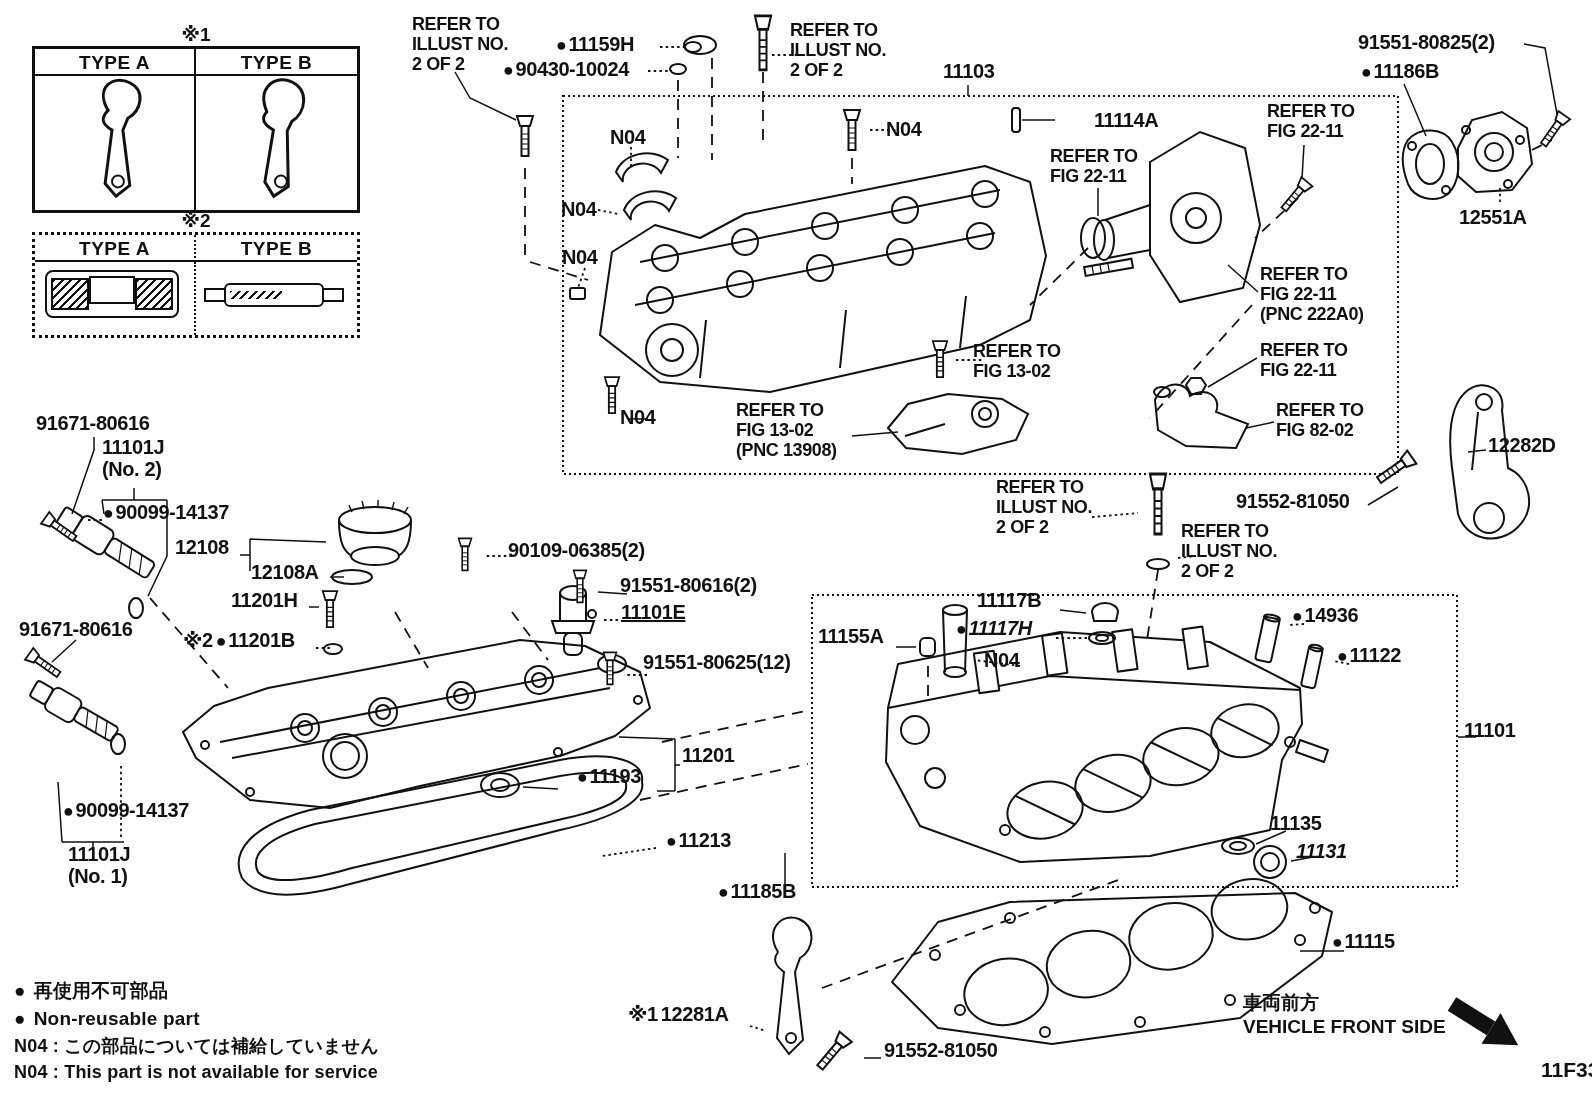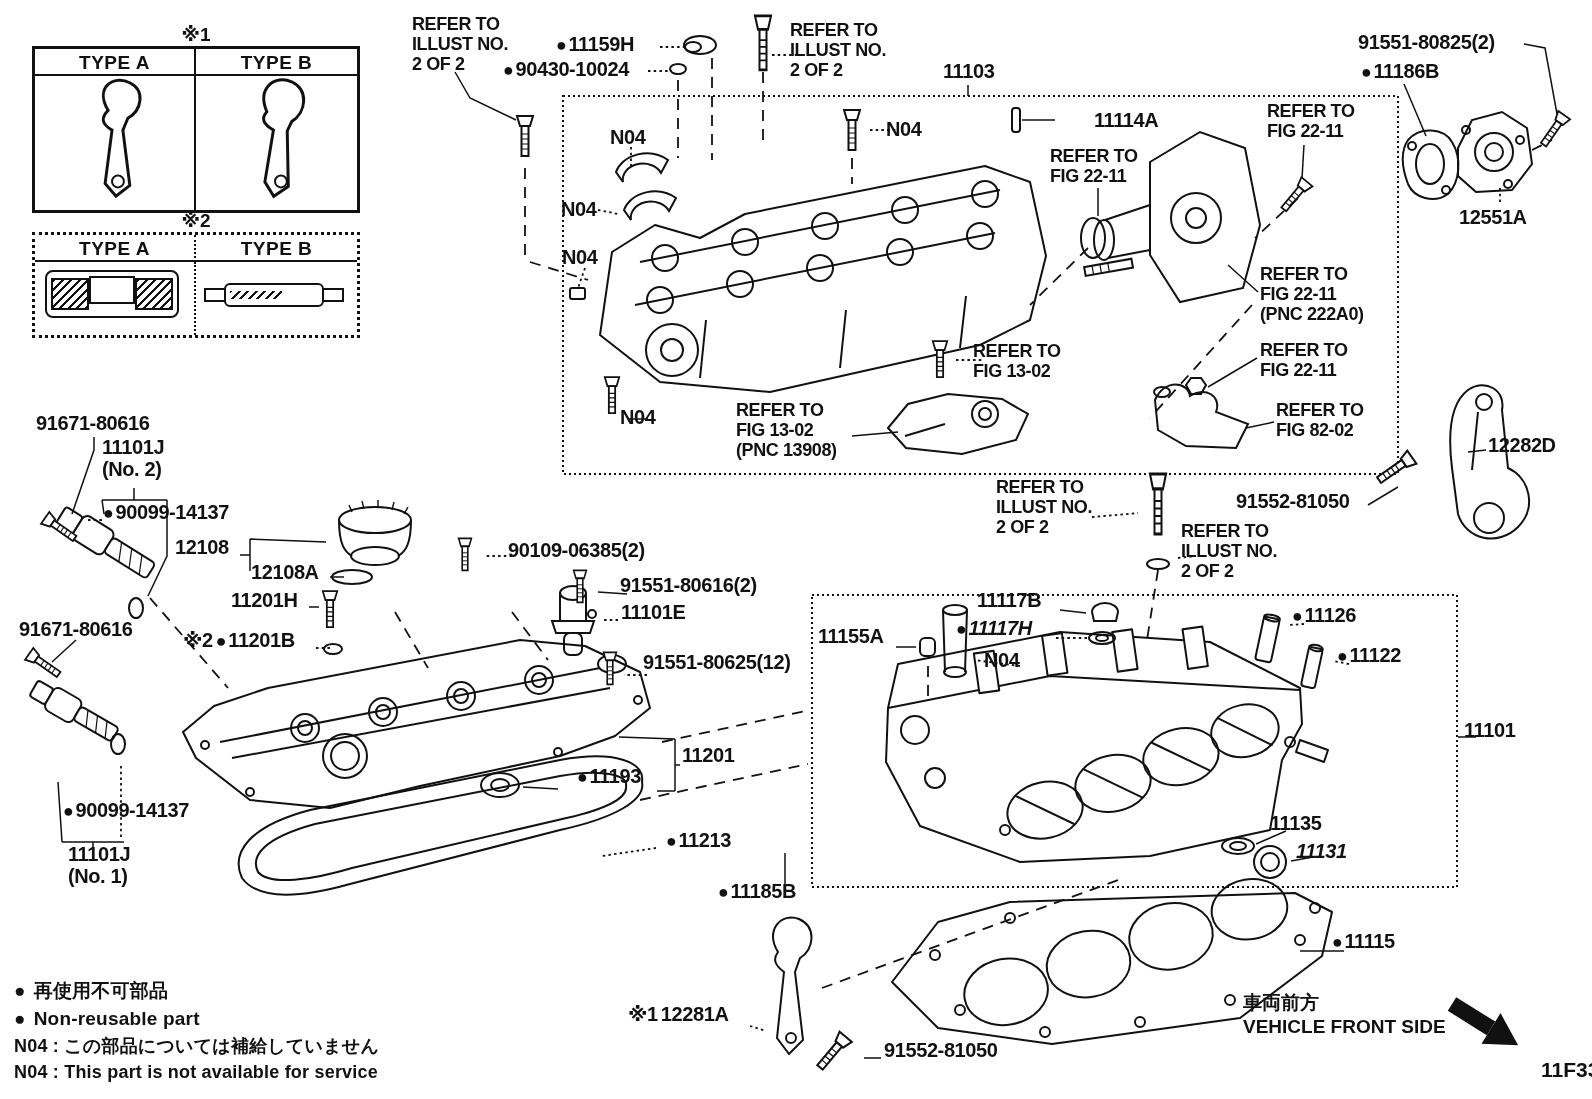--- a/index.html
+++ b/index.html
@@ -486,27 +486,27 @@
       <div class="lbl" style="left: 175px; top: 536px;"><span>12108</span></div>
       <div class="lbl" style="left: 251px; top: 561px;"><span>12108A</span></div>
       <div class="lbl" style="left: 231px; top: 589px;"><span>11201H</span></div>
       <div class="lbl" style="left: 183px; top: 629px;"><span class="pfx">※2</span><span class="blt">●</span><span>11201B</span></div>
       <div class="lbl" style="left: 19px; top: 618px;"><span>91671-80616</span></div>
       <div class="lbl" style="left: 63px; top: 799px;"><span class="blt">●</span><span>90099-14137</span></div>
       <div class="lbl" style="left: 68px; top: 843px;"><span>11101J
 (No. 1)</span></div>
       <div class="lbl" style="left: 508px; top: 539px;"><span>90109-06385(2)</span></div>
       <div class="lbl" style="left: 620px; top: 574px;"><span>91551-80616(2)</span></div>
-      <div class="lbl" style="left: 621px; top: 601px;"><span>11101E</span></div>
+      <div class="lbl" style="left: 621px; top: 601px; text-decoration: underline;"><span>11101E</span></div>
       <div class="lbl" style="left: 643px; top: 651px;"><span>91551-80625(12)</span></div>
       <div class="lbl" style="left: 818px; top: 625px;"><span>11155A</span></div>
       <div class="lbl" style="left: 977px; top: 589px;"><span>11117B</span></div>
       <div class="lbl" style="left: 956px; top: 617px; font-style: italic;"><span class="blt">●</span><span>11117H</span></div>
       <div class="lbl" style="left: 984px; top: 649px;"><span>N04</span></div>
-      <div class="lbl" style="left: 1292px; top: 604px;"><span class="blt">●</span><span>11126</span></div>
+      <div class="lbl" style="left: 1292px; top: 604px;"><span class="blt">●</span><span>14936</span></div>
       <div class="lbl" style="left: 1337px; top: 644px; text-align: center;"><span class="blt">●</span><span>11122</span></div>
       <div class="lbl" style="left: 1464px; top: 719px;"><span>11101</span></div>
       <div class="lbl" style="left: 682px; top: 744px;"><span>11201</span></div>
       <div class="lbl" style="left: 561px; top: 765px; margin-left: 16px;"><span class="blt">●</span><span>11193</span></div>
       <div class="lbl" style="left: 666px; top: 829px;"><span class="blt">●</span><span>11213</span></div>
       <div class="lbl" style="left: 718px; top: 880px;"><span class="blt">●</span><span>11185B</span></div>
       <div class="lbl" style="left: 628px; top: 1003px;"><span class="pfx">※1</span><span>12281A</span></div>
       <div class="lbl" style="left: 884px; top: 1039px;"><span>91552-81050</span></div>
       <div class="lbl" style="left: 1270px; top: 812px;"><span>11135</span></div>
       <div class="lbl" style="left: 1296px; top: 840px; font-style: italic;"><span>11131</span></div>

